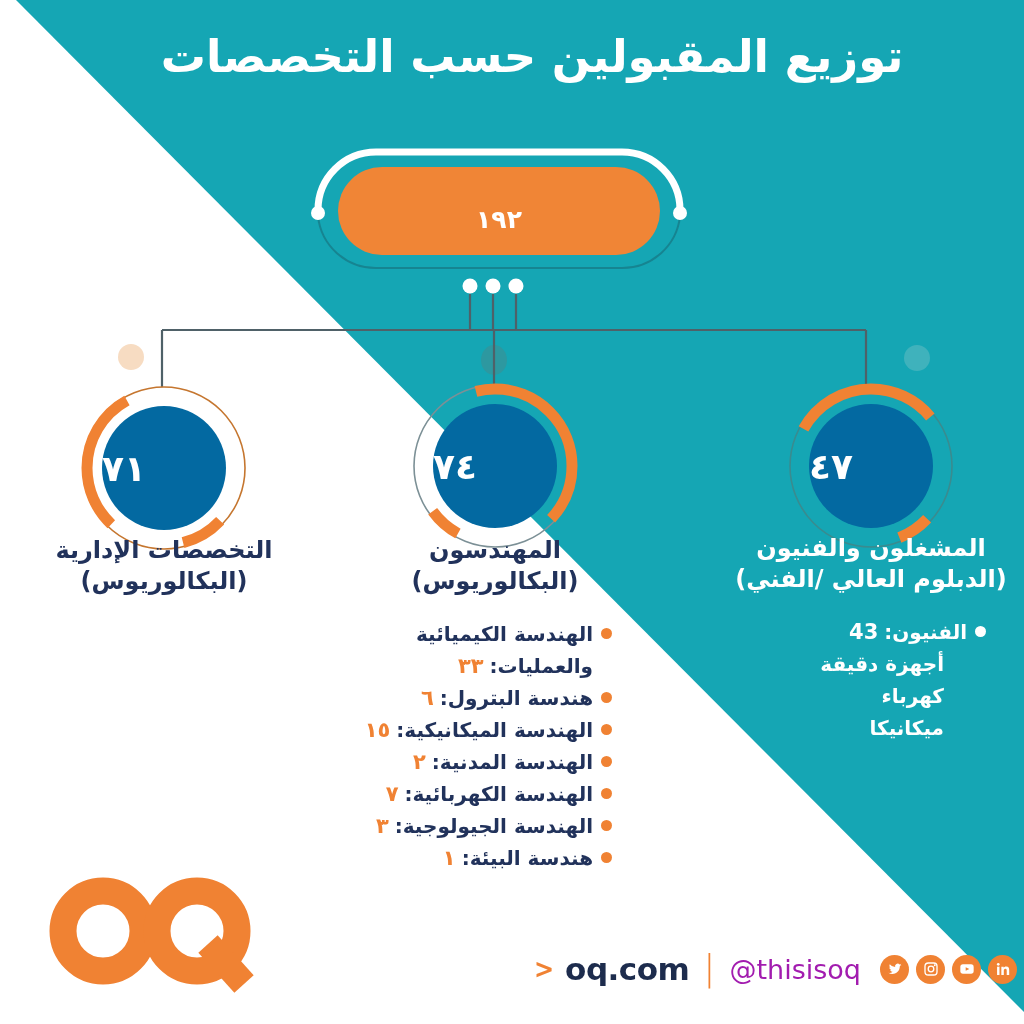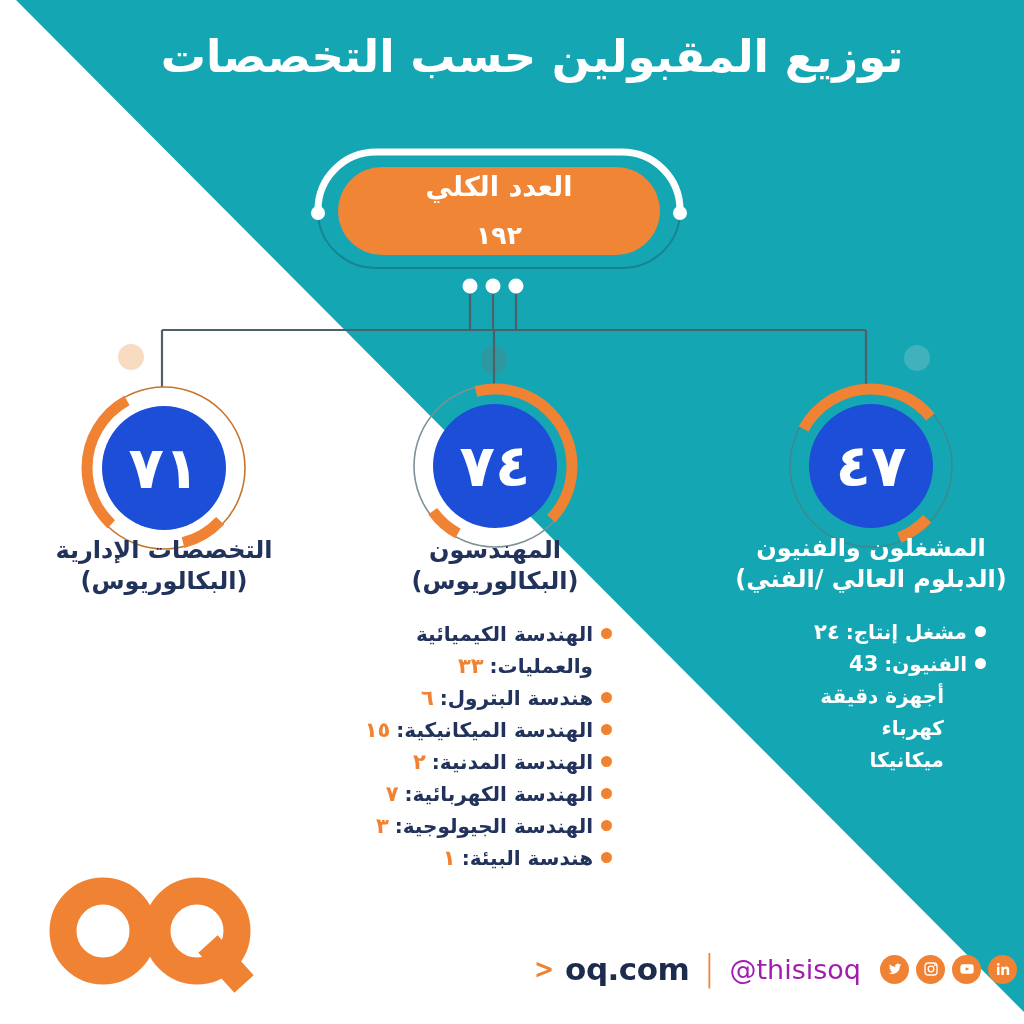--- a/index.html
+++ b/index.html
@@ -19,22 +19,22 @@
   svg.overlay{position:absolute;left:0;top:0;width:1024px;height:1024px;pointer-events:none;}
   .pill{
     position:absolute;left:338px;top:167px;width:322px;height:88px;
     background:#f08536;border-radius:46px;color:#fff;direction:rtl;
     display:flex;flex-direction:column;align-items:center;justify-content:center;line-height:1.2;
   }
   .pill-label{font-size:27px;font-weight:bold;}
   .pill-value{font-size:25px;font-weight:bold;margin-top:18px;}
   .disc{
     position:absolute;width:124px;height:124px;border-radius:50%;
-    background:#1d4ed8;color:#ffffff;display:flex;align-items:center;justify-content:center;
-    font-size:58px;font-weight:bold;direction:rtl;
+    background:#0369a1;color:#ffffff;display:flex;align-items:center;justify-content:flex-end;
+    font-size:36px;font-weight:bold;direction:rtl;
   }
   .disc.g0{left:102px;top:406px;}
   .disc.g1{left:433px;top:404px;}
   .disc.g2{left:809px;top:404px;}
   .glabel{
     position:absolute;text-align:center;direction:rtl;
     color:#21325b;font-weight:bold;font-size:24px;line-height:31px;
   }
   .glabel.g0{left:39px;top:535px;width:250px;}
   .glabel.g1{left:370px;top:535px;width:250px;}
@@ -107,21 +107,20 @@
       <circle cx="495" cy="466" r="81" stroke="#7c9096" stroke-width="1.6"></circle>
       <circle cx="495" cy="466" r="77" stroke="#f08233" stroke-width="11" pathLength="100" stroke-dasharray="7 31 41 21" stroke-dashoffset="-33"></circle>
     </g>
     <g fill="none">
       <circle cx="871" cy="466" r="81" stroke="#3a8b8f" stroke-width="1.6"></circle>
       <circle cx="871" cy="466" r="77" stroke="#f08233" stroke-width="11" pathLength="100" stroke-dasharray="7 39 31 23" stroke-dashoffset="-12"></circle>
     </g>
   </svg>
 
   <div class="pill">
-    <div class="pill-label">العدد الكلي</div>
     <div class="pill-value">١٩٢</div>
   </div>
 
   <div class="disc g0">
       <span>٧١</span>
     </div>
   <div class="disc g1">
       <span>٧٤</span>
     </div>
   <div class="disc g2">
@@ -146,21 +145,20 @@
     <li><span class="bullet"></span><span class="txt">الهندسة الكيميائية والعمليات:</span><span class="num">٣٣</span></li>
     <li><span class="bullet"></span><span class="txt">هندسة البترول:</span><span class="num">٦</span></li>
     <li><span class="bullet"></span><span class="txt">الهندسة الميكانيكية:</span><span class="num">١٥</span></li>
     <li><span class="bullet"></span><span class="txt">الهندسة المدنية:</span><span class="num">٢</span></li>
     <li><span class="bullet"></span><span class="txt">الهندسة الكهربائية:</span><span class="num">٧</span></li>
     <li><span class="bullet"></span><span class="txt">الهندسة الجيولوجية:</span><span class="num">٣</span></li>
     <li><span class="bullet"></span><span class="txt">هندسة البيئة:</span><span class="num">١</span></li>
   </ul>
 
   <ul class="list g2">
-    <li><span class="bullet"></span><span class="txt">مشغل إنتاج:</span><span class="num">٢٤</span></li>
     <li><span class="bullet"></span><span class="txt">الفنيون:</span><span class="num">43</span></li>
     <li class="sub"><span class="txt">أجهزة دقيقة</span></li>
     <li class="sub"><span class="txt">كهرباء</span></li>
     <li class="sub"><span class="txt">ميكانيكا</span></li>
   </ul>
 
   <div class="logo">
     <svg viewBox="0 0 212 124" xmlns="http://www.w3.org/2000/svg">
       <circle cx="55" cy="57" r="40" fill="none" stroke="#f08233" stroke-width="27"></circle>
       <circle cx="149" cy="57" r="40" fill="none" stroke="#f08233" stroke-width="27"></circle>

